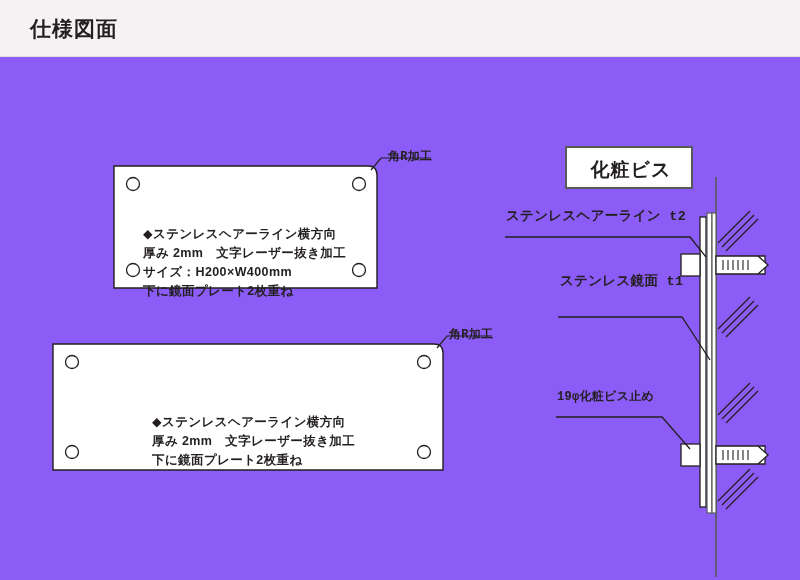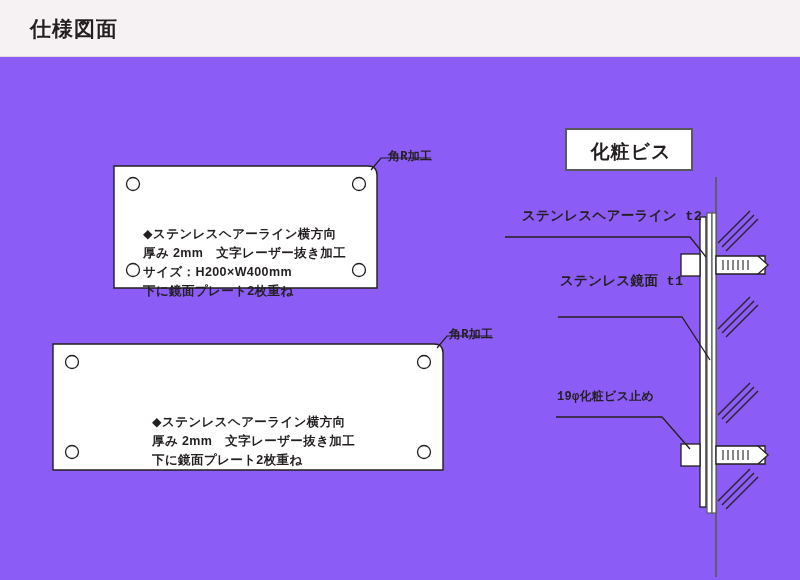--- a/index.html
+++ b/index.html
@@ -75,29 +75,29 @@
     position: absolute;
     font-family: Liberation Mono, monospace;
     font-size: 12.5px;
     font-weight: bold;
     color: #231f20;
     white-space: nowrap;
     letter-spacing: 0.3px;
   }
   #callout-r1 { left: 388px; top: 148px; font-size: 12px; }
   #callout-r2 { left: 449px; top: 326px; font-size: 12px; }
-  #callout-hairline { left: 506px; top: 207px; font-size: 13.5px; margin-left: 16px; }
+  #callout-hairline { left: 506px; top: 207px; font-size: 13.5px; }
   #callout-mirror  { left: 560px; top: 272px; font-size: 13.5px; }
   #callout-screw   { left: 557px; top: 388px; font-size: 12px; }
 
   
   #title-box {
     position: absolute;
     left: 565px;
-    top: 128px;
+    top: 146px;
     width: 128px;
     height: 43px;
     border: 2px solid #58595b;
     box-sizing: border-box;
     background: #ffffff;
     text-align: center;
   }
   #title-box-label {
     position: absolute;
     left: 0;

